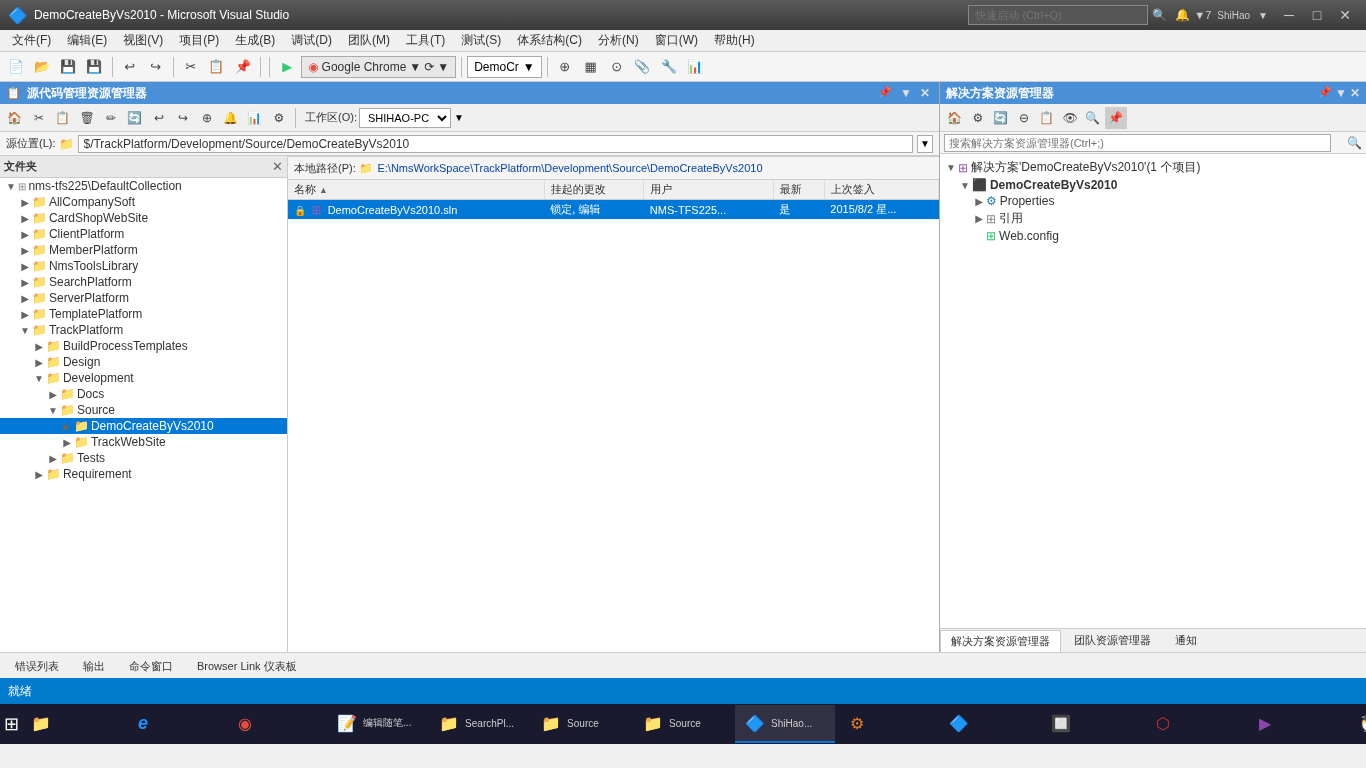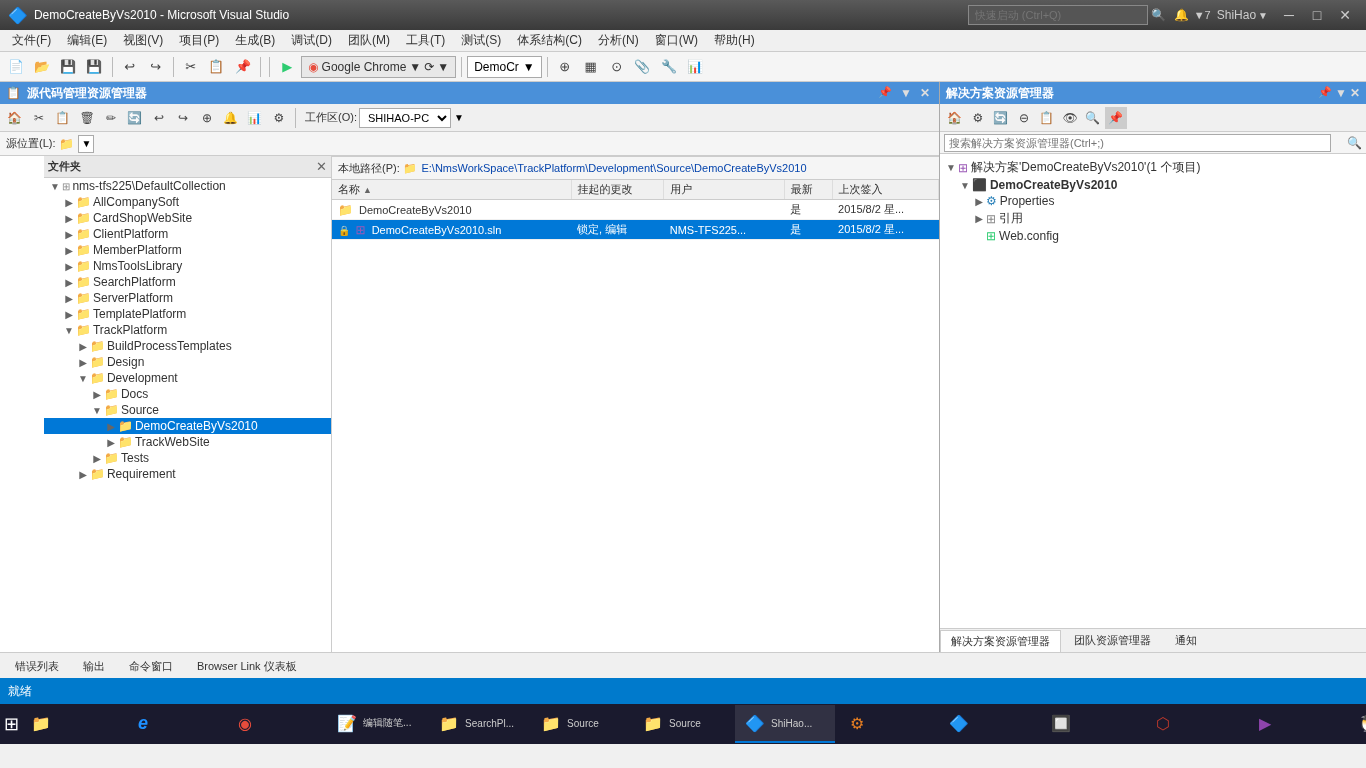--- a/index.html
+++ b/index.html
@@ -15,21 +15,21 @@
       color: white;
       font-size: 12px;
     }
     #title-bar .title-icon { margin-right: 6px; color: #e74c3c; font-size: 16px; }
     #title-bar .title-text { flex: 1; }
     #title-bar .title-controls { display: flex; gap: 2px; }
     #title-bar .title-controls span {
       width: 26px; height: 20px; display: flex; align-items: center; justify-content: center;
       cursor: pointer; font-size: 14px; color: #ccc;
     }
-    #title-bar .right-info { margin-right: 2px; color: #ccc; font-size: 12px; }
+    #title-bar .right-info { margin-right: 8px; color: #ccc; font-size: 10px; }
     #title-bar .search-box {
       background: #555; border: 1px solid #888; color: #fff; padding: 2px 6px;
       height: 20px; width: 180px; font-size: 11px;
     }
 
     
     #menu-bar {
       height: 22px;
       background: #f0f0f0;
       display: flex;
@@ -115,21 +115,21 @@
     }
     .location-label { font-size: 11px; color: #333; }
     .location-path {
       flex: 1; height: 18px; background: white; border: 1px solid #aaa;
       padding: 0 4px; font-size: 11px; color: #333; display: flex; align-items: center;
     }
     .location-dropdown { height: 18px; width: 16px; border: 1px solid #aaa; background: white; cursor: pointer; display: flex; align-items: center; justify-content: center; font-size: 10px; }
 
     
     #sc-content {
-      flex: 1; display: flex; overflow: hidden; margin-left: 44px;
+      flex: 1; display: flex; overflow: hidden;
     }
     #sc-tree {
       width: 288px; border-right: 1px solid #ccc;
       overflow: auto; background: white;
     }
     #sc-files {
       flex: 1; overflow: auto; background: white;
     }
 
     
@@ -349,20 +349,23 @@
       <span class="workspace-label">工作区(O):</span>
       <select class="workspace-select">
         <option>SHIHAO-PC</option>
       </select>
       <span style="margin-left:1px;font-size:10px;">▼</span>
     </div>
 
     <div id="sc-location">
       <span class="location-label">源位置(L):</span>
       <span style="color:#dcb440;">📁</span>
+      <div class="location-path">
+        <span>$/TrackPlatform/Development/Source/DemoCreateByVs2010</span>
+      </div>
       <div class="location-dropdown">▼</div>
     </div>
 
     <div id="sc-content">
 
       <div id="sc-tree">
         <div class="tree-header">
           <span class="tree-header-label">文件夹</span>
           <span class="tree-header-close">✕</span>
         </div>
@@ -495,30 +498,20 @@
           <thead>
             <tr>
               <th>名称 <span class="sort-arrow">▲</span></th>
               <th>挂起的更改</th>
               <th>用户</th>
               <th>最新</th>
               <th>上次签入</th>
             </tr>
           </thead>
           <tbody>
-            <tr class="">
-              <td>
-                <span class="file-icon">📁</span>
-                DemoCreateByVs2010
-              </td>
-              <td></td>
-              <td></td>
-              <td>是</td>
-              <td>2015/8/2 星...</td>
-            </tr>
             <tr class="selected">
               <td>
                 <span style="color:#c0392b;margin-right:2px;font-size:10px;">🔒</span>
                 <span class="file-icon-sol" style="color:#9b59b6;">⊞</span>
                 DemoCreateByVs2010.sln
               </td>
               <td>锁定, 编辑</td>
               <td>NMS-TFS225...</td>
               <td>是</td>
               <td>2015/8/2 星...</td>

